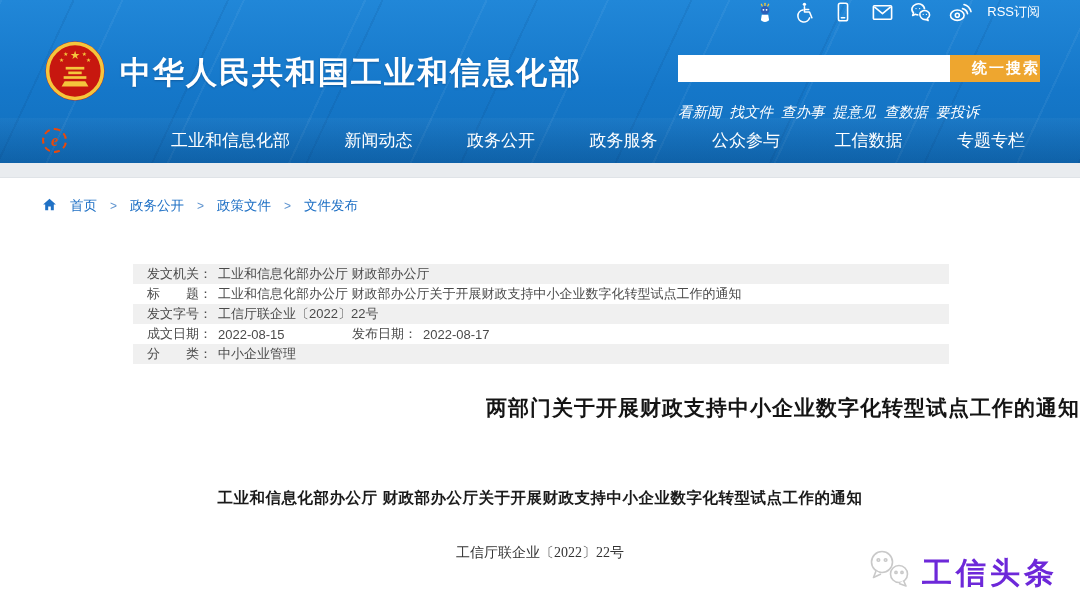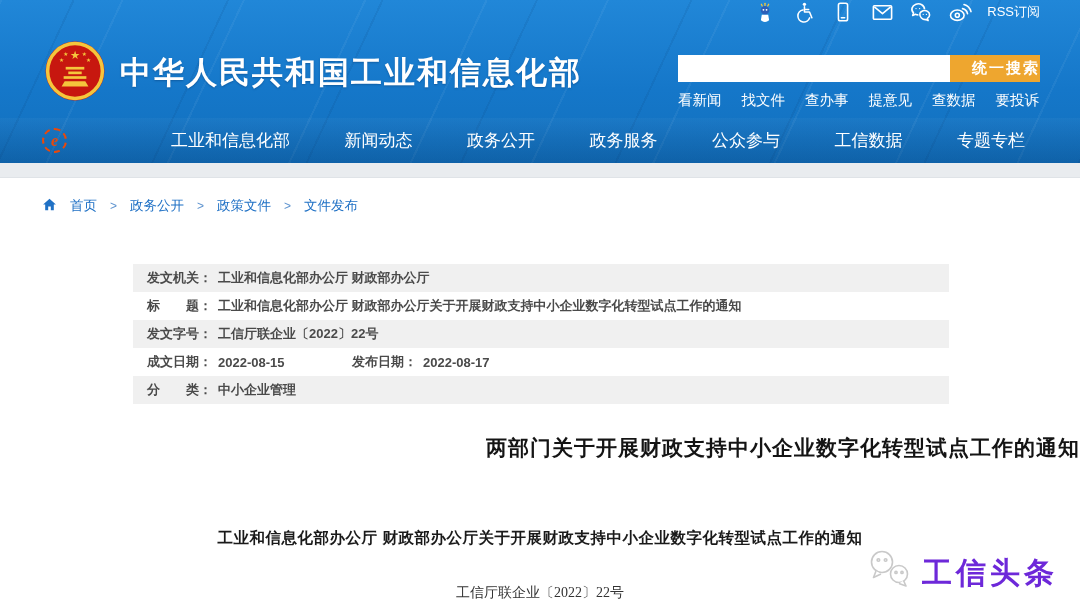--- a/index.html
+++ b/index.html
@@ -39,21 +39,21 @@
   .search-area{ position:absolute; top:55px; right:40px; width:362px; z-index:3; }
   .search-row{ display:flex; height:27px; }
   .search-input{
     flex:1; border:none; outline:none; background:#fff;
     padding:0 8px; font-size:13px; color:#333;
   }
   .search-btn{
     width:90px; border:none; background:#eea62f; color:#fff;
     font-size:15px; font-weight:bold; letter-spacing:2px; cursor:pointer;text-align:right;
   }
-  .quick-links{ display:flex; gap:20px; margin-top:9px; }
+  .quick-links{ display:flex; gap:8px; margin-top:21px;font-style:italic; }
   .quick-links a{ color:#fff; font-size:14.5px; text-decoration:none; cursor:pointer; white-space:nowrap; }
 
   .nav{
     position:absolute; left:0; right:0; bottom:0; height:45px;
     display:flex; align-items:center;
     background:linear-gradient(180deg, rgba(255,255,255,0.03), rgba(3,46,94,0.22));
     z-index:3;
   }
   .elogo{
     margin-left:42px; width:25px; height:25px; border-radius:50%;
@@ -72,21 +72,21 @@
   
   .breadcrumb{
     margin:19px 0 0 42px; display:flex; align-items:center; gap:13px;
     font-size:13.5px; color:#2071c5;
   }
   .breadcrumb a{ color:#2071c5; text-decoration:none; cursor:pointer; }
   .crumb-sep{ color:#5e93cf; font-size:12px; }
 
   
   .meta-table{ width:816px; margin:49px 0 0 133px; font-size:13px; color:#4a4a4a; }
-  .meta-row{ height:28px; display:flex; align-items:center; padding-left:14px; background:#fff;font-weight:bold; }
+  .meta-row{ height:20px; display:flex; align-items:center; padding-left:14px; background:#fff; }
   .meta-row.gray{ background:#f0f0f0; }
   .meta-label{ white-space:pre; }
   .meta-value{ margin-left:6px; white-space:pre; }
   .meta-pair{ display:flex; align-items:center; }
   .meta-pair.first-col{ width:205px; }
 
   
   .doc-title{
     margin-top:30px; text-align:right; font-size:21px; font-weight:bold;
     color:#141414; letter-spacing:1px;

